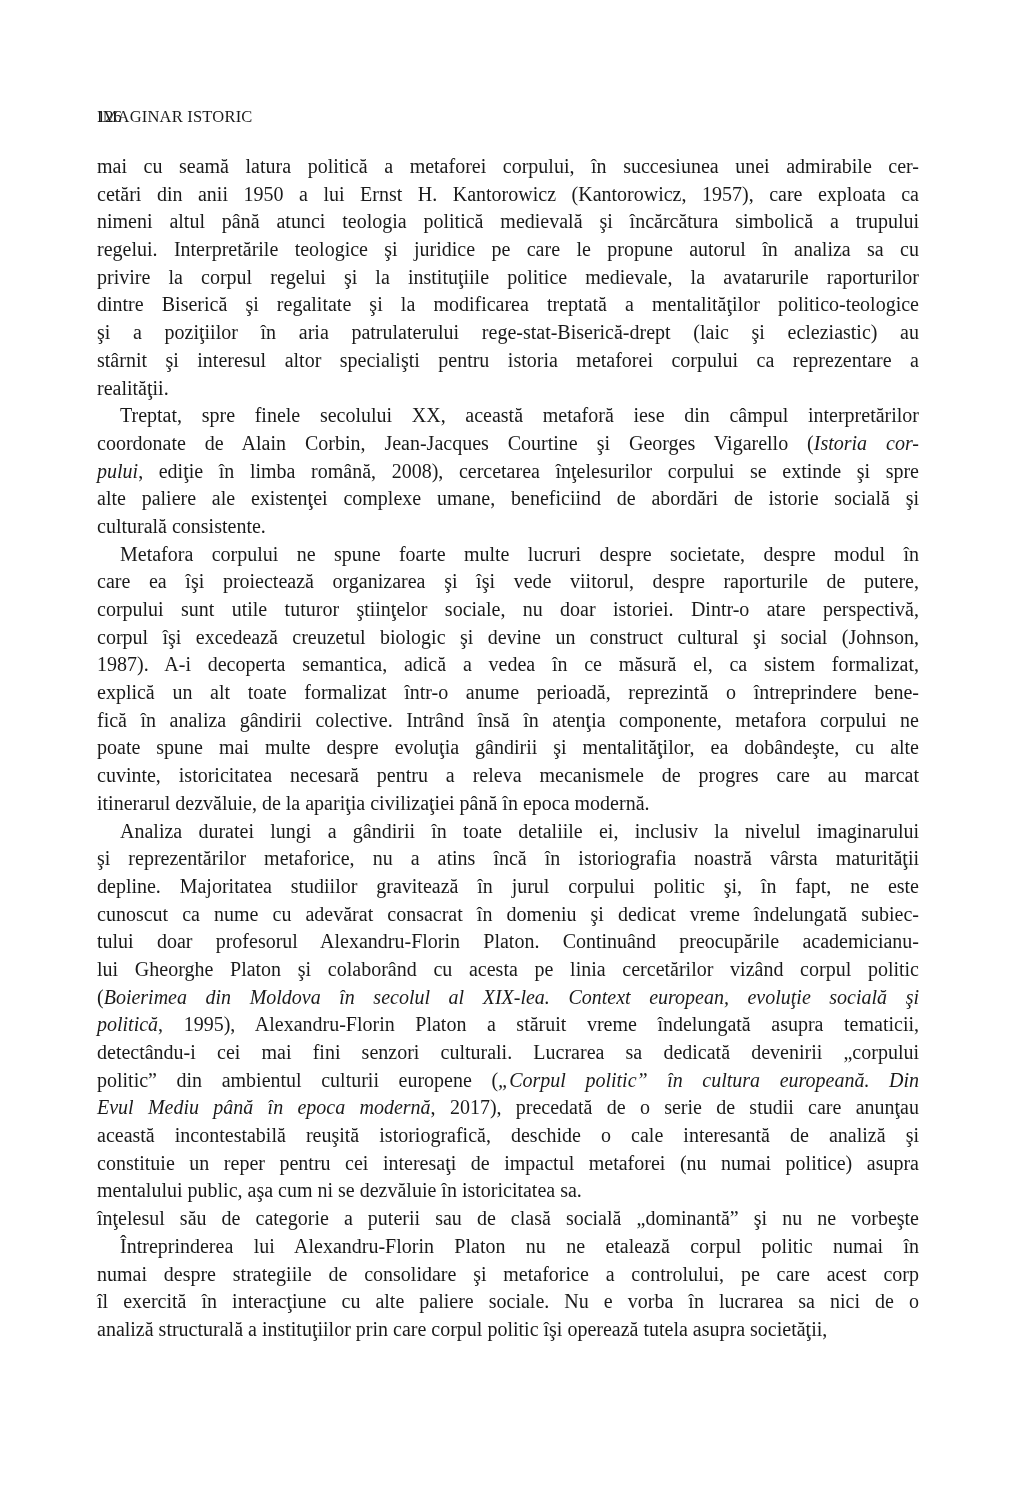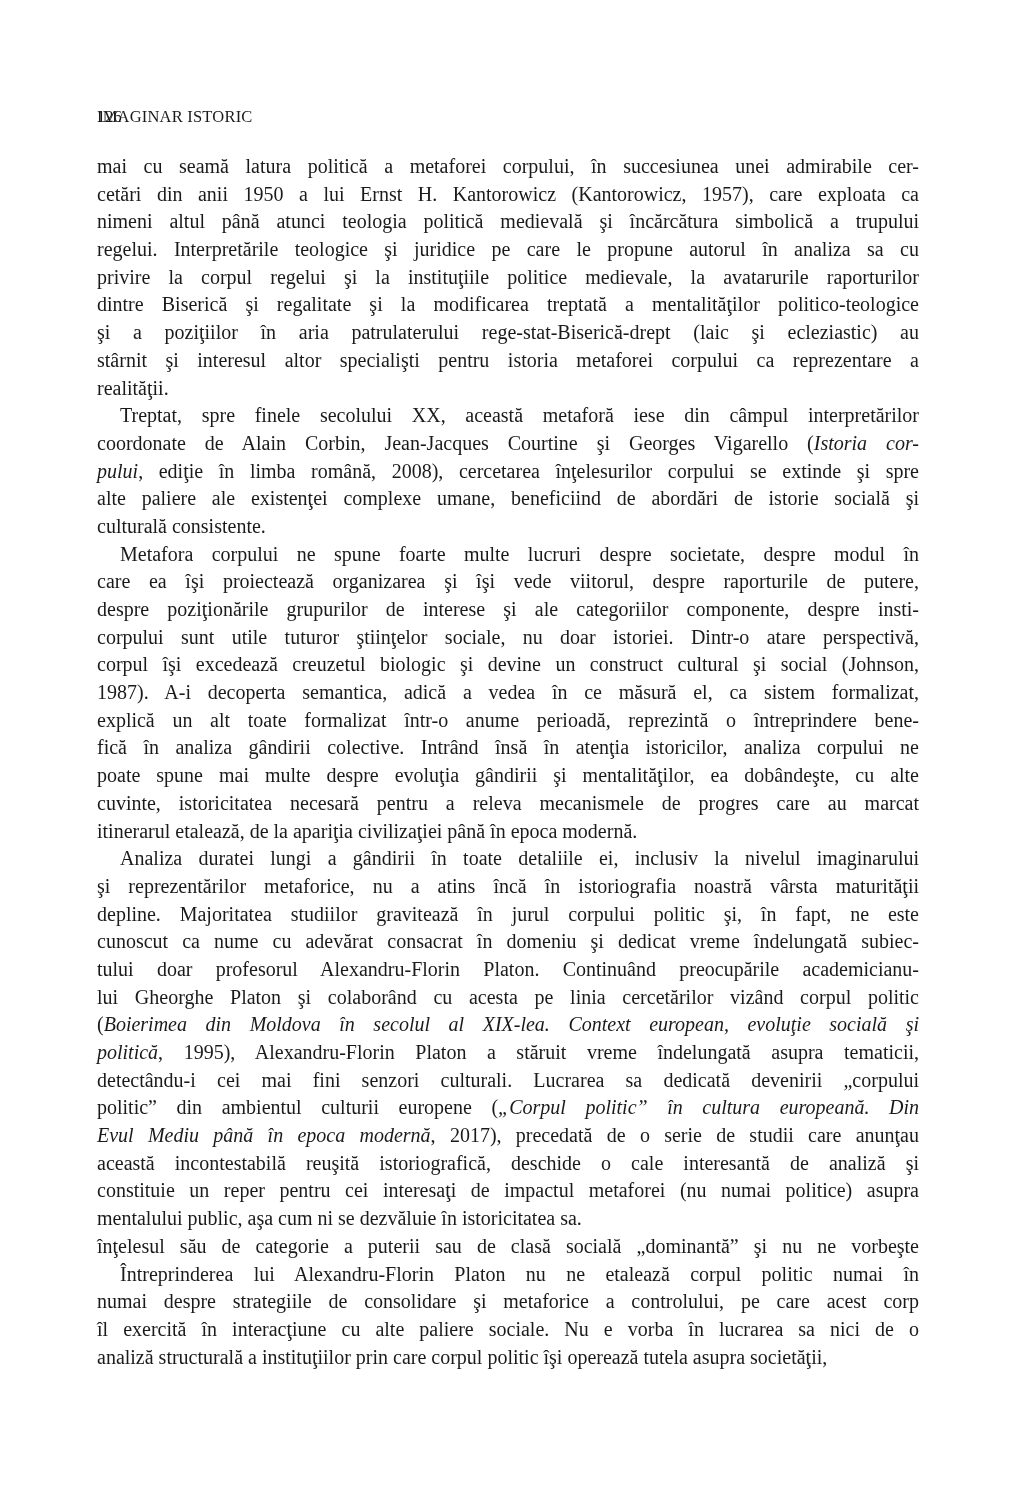--- a/index.html
+++ b/index.html
@@ -39,29 +39,28 @@
       <div>
         <span class="line indent">Treptat, spre finele secolului XX, această metaforă iese din câmpul interpretărilor</span>
         <span class="line">coordonate de Alain Corbin, Jean-Jacques Courtine şi Georges Vigarello (<i>Istoria cor-</i></span>
         <span class="line"><i>pului</i>, ediţie în limba română, 2008), cercetarea înţelesurilor corpului se extinde şi spre</span>
         <span class="line">alte paliere ale existenţei complexe umane, beneficiind de abordări de istorie socială şi</span>
         <span class="line last">culturală consistente.</span>
       </div>
       <div>
         <span class="line indent">Metafora corpului ne spune foarte multe lucruri despre societate, despre modul în</span>
         <span class="line">care ea îşi proiectează organizarea şi îşi vede viitorul, despre raporturile de putere,</span>
-        <span class="line">despre poziţionările grupurilor de interese şi ale categoriilor componente, despre insti-</span>
         <span class="line">corpului sunt utile tuturor ştiinţelor sociale, nu doar istoriei. Dintr-o atare perspectivă,</span>
         <span class="line">corpul îşi excedează creuzetul biologic şi devine un construct cultural şi social (Johnson,</span>
         <span class="line">1987). A-i decoperta semantica, adică a vedea în ce măsură el, ca sistem formalizat,</span>
         <span class="line">explică un alt toate formalizat într-o anume perioadă, reprezintă o întreprindere bene-</span>
-        <span class="line">fică în analiza gândirii colective. Intrând însă în atenţia istoricilor, analiza corpului ne</span>
+        <span class="line">fică în analiza gândirii colective. Intrând însă în atenţia componente, metafora corpului ne</span>
         <span class="line">poate spune mai multe despre evoluţia gândirii şi mentalităţilor, ea dobândeşte, cu alte</span>
         <span class="line">cuvinte, istoricitatea necesară pentru a releva mecanismele de progres care au marcat</span>
-        <span class="line last">itinerarul etalează, de la apariţia civilizaţiei până în epoca modernă.</span>
+        <span class="line last">itinerarul dezvăluie, de la apariţia civilizaţiei până în epoca modernă.</span>
       </div>
       <div>
         <span class="line indent">Analiza duratei lungi a gândirii în toate detaliile ei, inclusiv la nivelul imaginarului</span>
         <span class="line">şi reprezentărilor metaforice, nu a atins încă în istoriografia noastră vârsta maturităţii</span>
         <span class="line">depline. Majoritatea studiilor gravitează în jurul corpului politic şi, în fapt, ne este</span>
         <span class="line">cunoscut ca nume cu adevărat consacrat în domeniu şi dedicat vreme îndelungată subiec-</span>
         <span class="line">tului doar profesorul Alexandru-Florin Platon. Continuând preocupările academicianu-</span>
         <span class="line">lui Gheorghe Platon şi colaborând cu acesta pe linia cercetărilor vizând corpul politic</span>
         <span class="line">(<i>Boierimea din Moldova în secolul al XIX-lea. Context european, evoluţie socială şi</i></span>
         <span class="line"><i>politică</i>, 1995), Alexandru-Florin Platon a stăruit vreme îndelungată asupra tematicii,</span>

